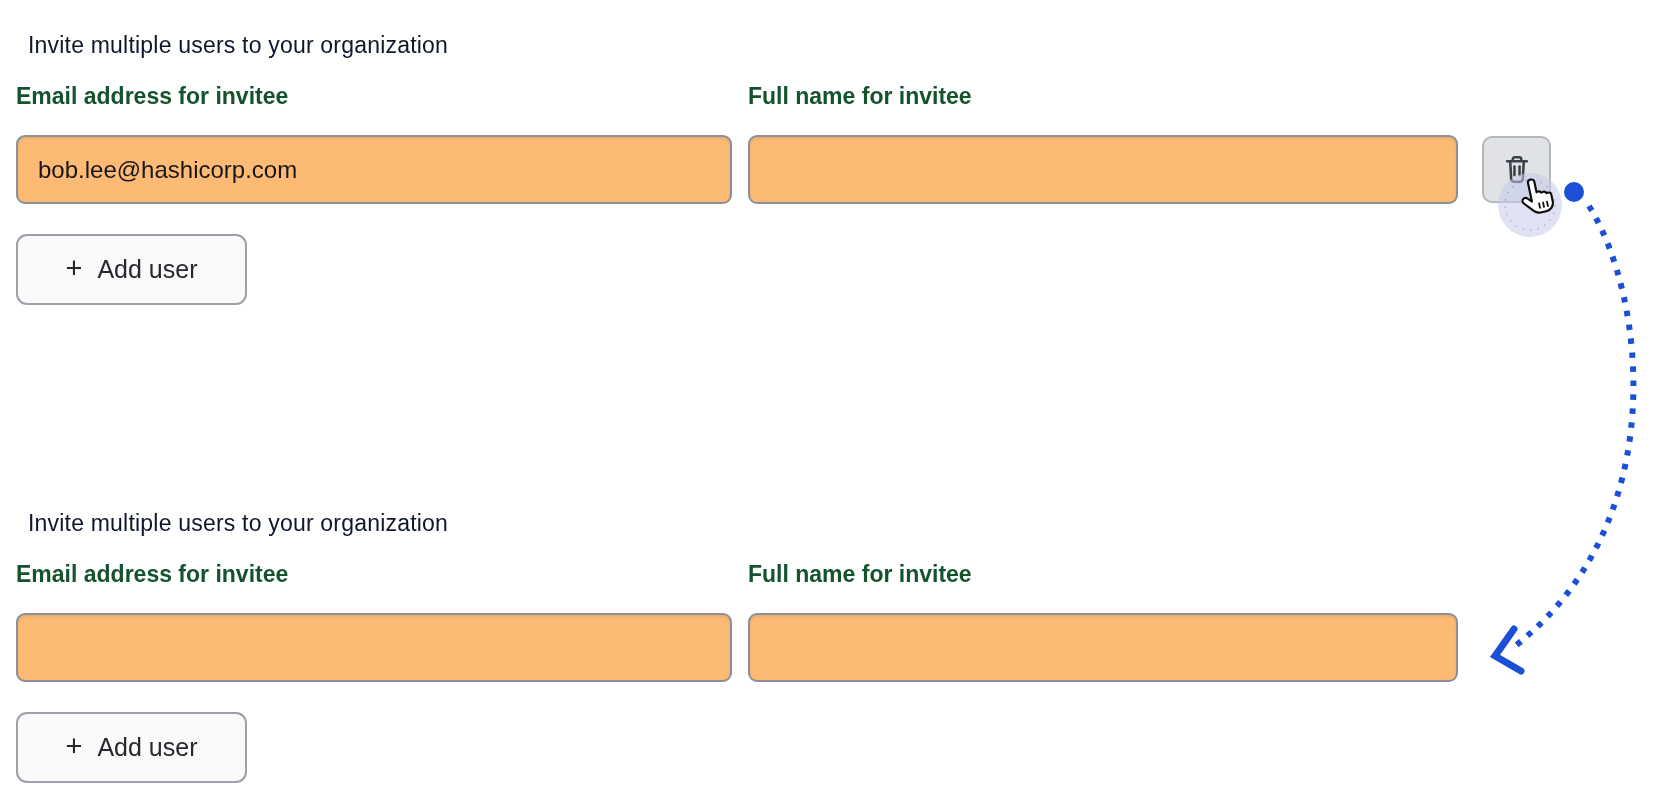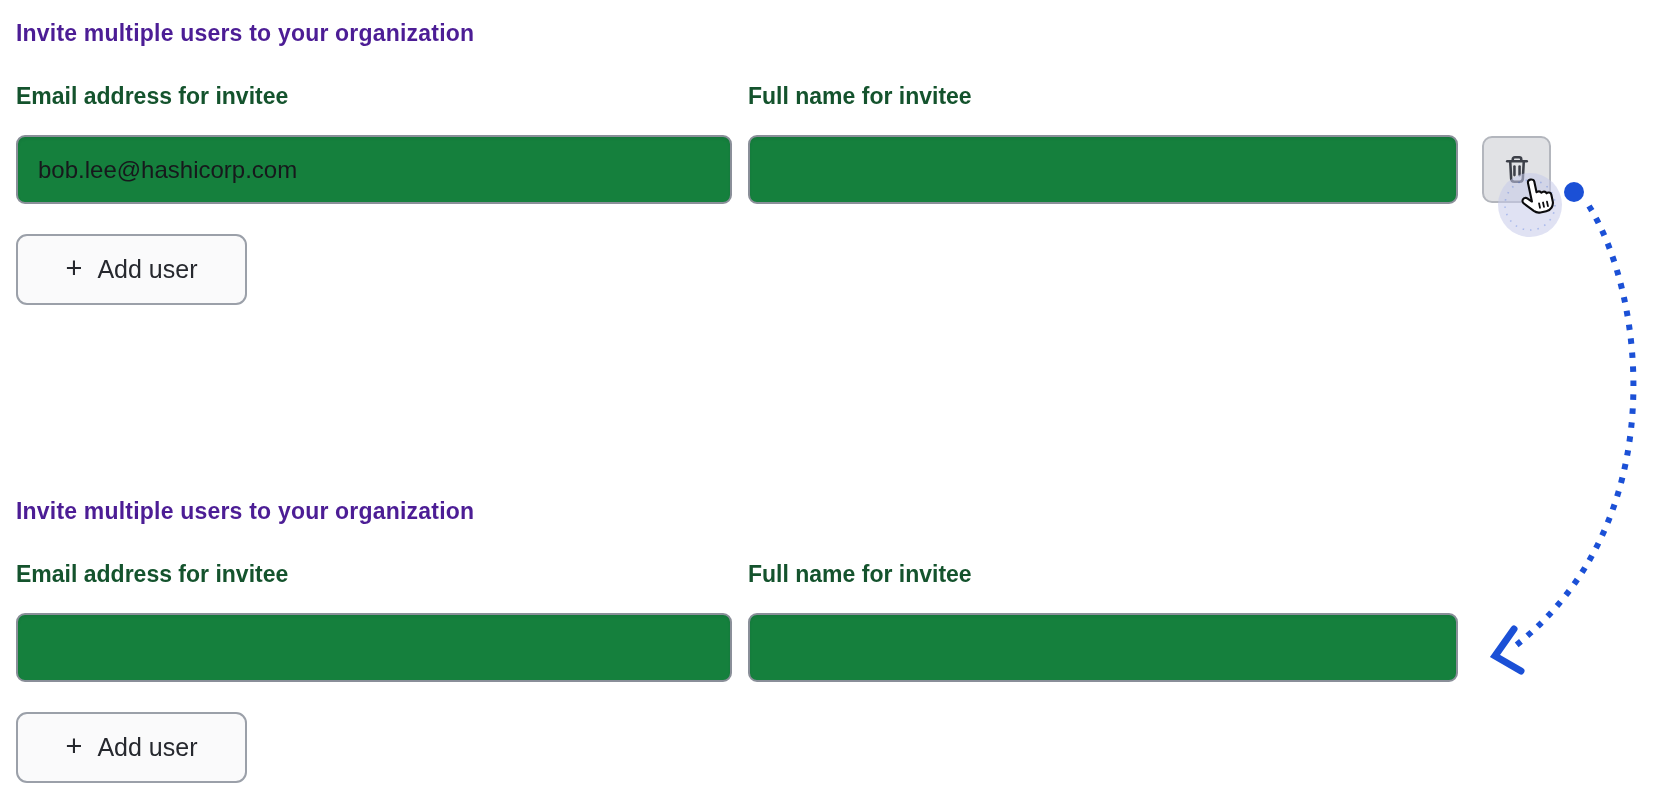--- a/index.html
+++ b/index.html
@@ -3,32 +3,32 @@
 <meta charset="utf-8">
 <style>
   html,body{margin:0;padding:0;}
   body{
     width:1672px;height:800px;position:relative;overflow:hidden;
     background:#ffffff;
     font-family:"Liberation Sans", sans-serif;
   }
 
   .heading{
-    position:absolute;margin:0;
-    font-size:23px;line-height:30px;font-weight:700;color:#4c1d95;
+    position:absolute;margin:12px;
+    font-size:23px;line-height:30px;font-weight:400;color:#0f172a;
     letter-spacing:.2px;white-space:nowrap;
   }
   .f-label{
     position:absolute;
     font-size:23px;line-height:30px;font-weight:700;color:#14532d;
     white-space:nowrap;
   }
   .text-input{
     position:absolute;box-sizing:border-box;height:69px;
-    border:2px solid #8a8f99;border-radius:9px;background:#15803d;
+    border:2px solid #8a8f99;border-radius:9px;background:#fdba74;
     box-shadow:inset 0 2px 3px rgba(16,24,40,.08);
     font-family:inherit;font-size:24px;color:#17181c;
     padding:0 20px;outline:none;
   }
   .delete-btn{
     position:absolute;box-sizing:border-box;left:1482px;top:136px;
     width:69px;height:67px;border-radius:10px;
     background:#e1e2e5;border:2px solid #b3b6bd;
     display:flex;align-items:center;justify-content:center;
     padding:0;cursor:pointer;

